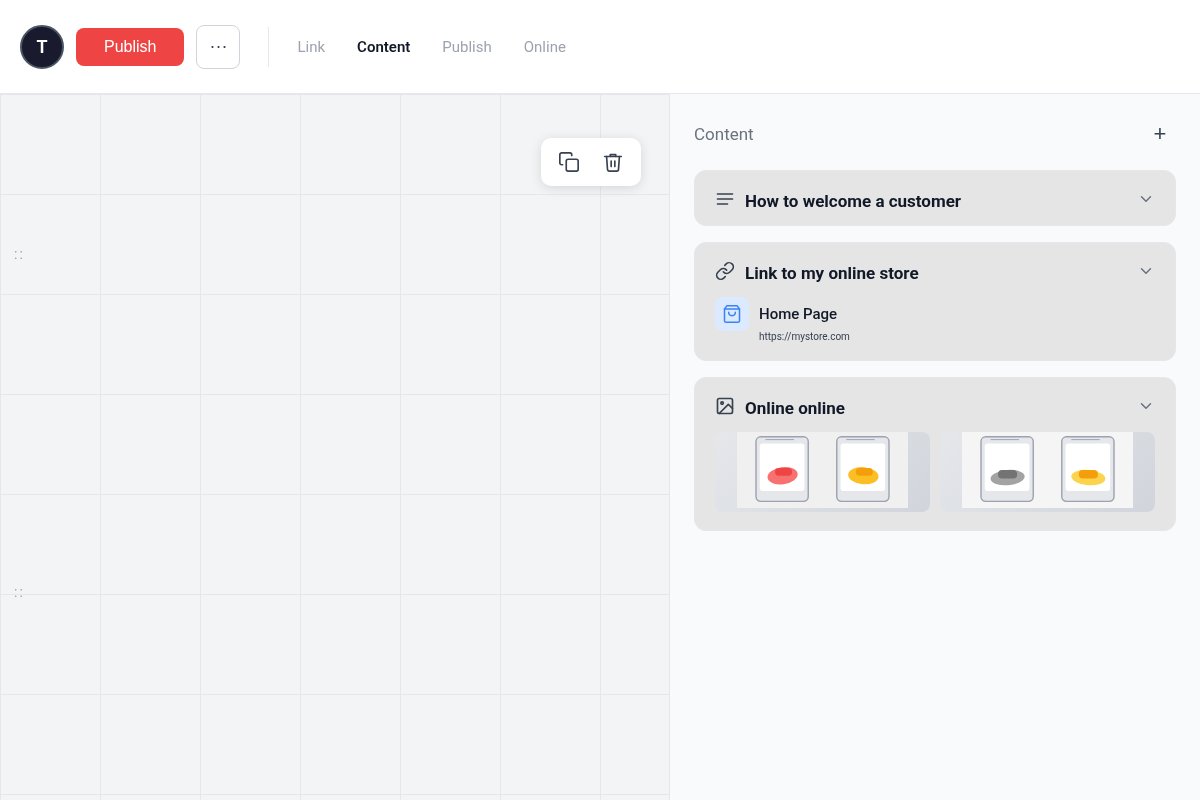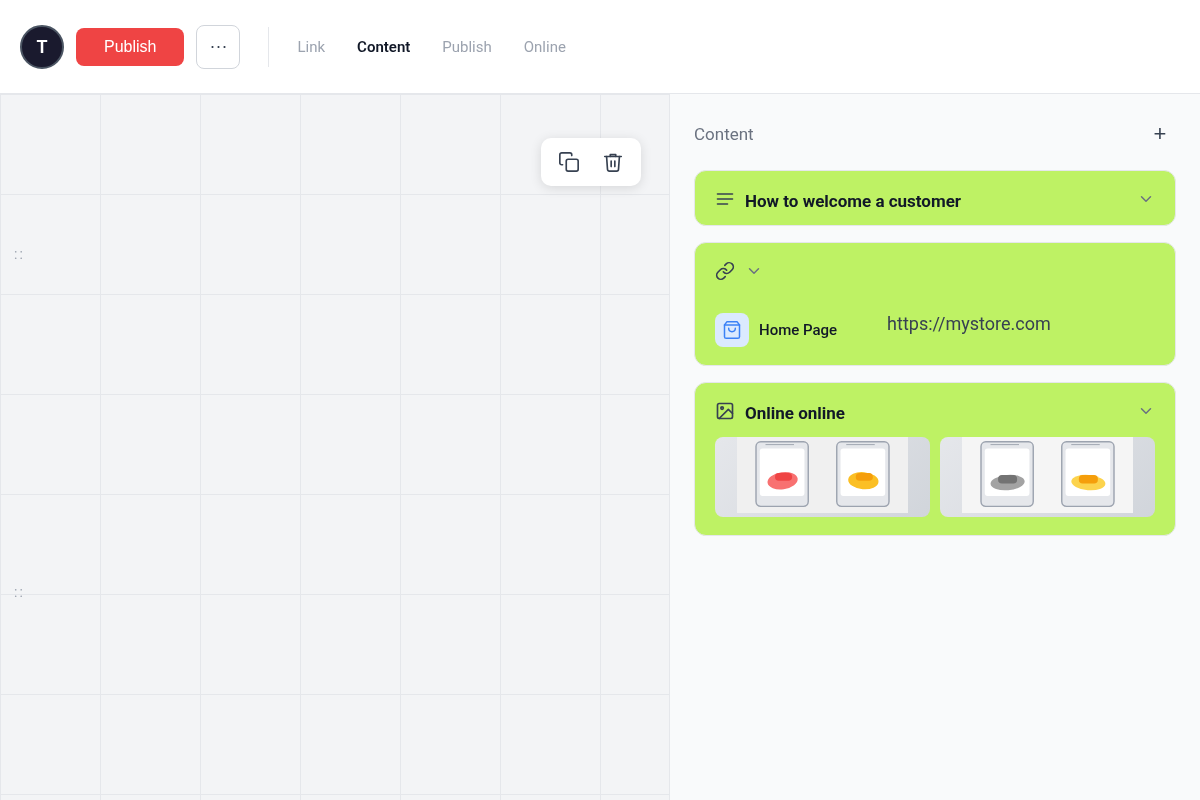--- a/index.html
+++ b/index.html
@@ -171,21 +171,21 @@
       display: flex;
       align-items: center;
       justify-content: center;
       font-size: 22px;
       color: #374151;
       border-radius: 6px;
     }
 
     
     .content-card {
-      background: #bef264;
+      background: #e5e5e5;
       border-radius: 12px;
       border: 1px solid #e5e7eb;
       margin-bottom: 16px;
       overflow: hidden;
     }
     .card-header {
       display: flex;
       align-items: center;
       gap: 10px;
       padding: 18px 20px 12px;
@@ -209,23 +209,21 @@
       padding: 0 20px 18px;
       font-size: 15px;
       color: #6b7280;
       line-height: 1.6;
     }
 
     
     .link-card-body {
       padding: 0 20px 18px;
       display: flex;
-      flex-direction: row;
-      gap: 6px;
-      margin-top: 16px;
+      flex-direction: column;
     }
     .link-row {
       display: flex;
       align-items: center;
       gap: 10px;
     }
     .link-store-icon {
       width: 34px;
       height: 34px;
       border-radius: 8px;
@@ -234,21 +232,21 @@
       align-items: center;
       justify-content: center;
       font-size: 18px;
     }
     .link-label {
       font-size: 15px;
       font-weight: 500;
       color: #111827;
     }
     .link-url {
-      font-size: 18px;
+      font-size: 10px;
       color: #374151;
       padding-left: 44px;
     }
 
     
     .online-store-images {
       padding: 0 20px 18px;
       display: flex;
       gap: 10px;
     }
@@ -345,20 +343,21 @@
     </div>
 
     <div class="content-card">
       <div class="card-header">
         <span class="card-icon">
           <svg width="20" height="20" viewBox="0 0 24 24" fill="none" stroke="#374151" stroke-width="2" stroke-linecap="round" stroke-linejoin="round">
             <path d="M10 13a5 5 0 0 0 7.54.54l3-3a5 5 0 0 0-7.07-7.07l-1.72 1.71"></path>
             <path d="M14 11a5 5 0 0 0-7.54-.54l-3 3a5 5 0 0 0 7.07 7.07l1.71-1.71"></path>
           </svg>
         </span>
+        <span class="card-title">Link to my online store</span>
         <span class="card-chevron">
           <svg width="18" height="18" viewBox="0 0 24 24" fill="none" stroke="#6b7280" stroke-width="2" stroke-linecap="round" stroke-linejoin="round">
             <polyline points="6 9 12 15 18 9"></polyline>
           </svg>
         </span>
       </div>
       <div class="link-card-body">
         <div class="link-row">
           <div class="link-store-icon">
             <svg width="20" height="20" viewBox="0 0 24 24" fill="none" stroke="#3b82f6" stroke-width="1.8" stroke-linecap="round" stroke-linejoin="round">

